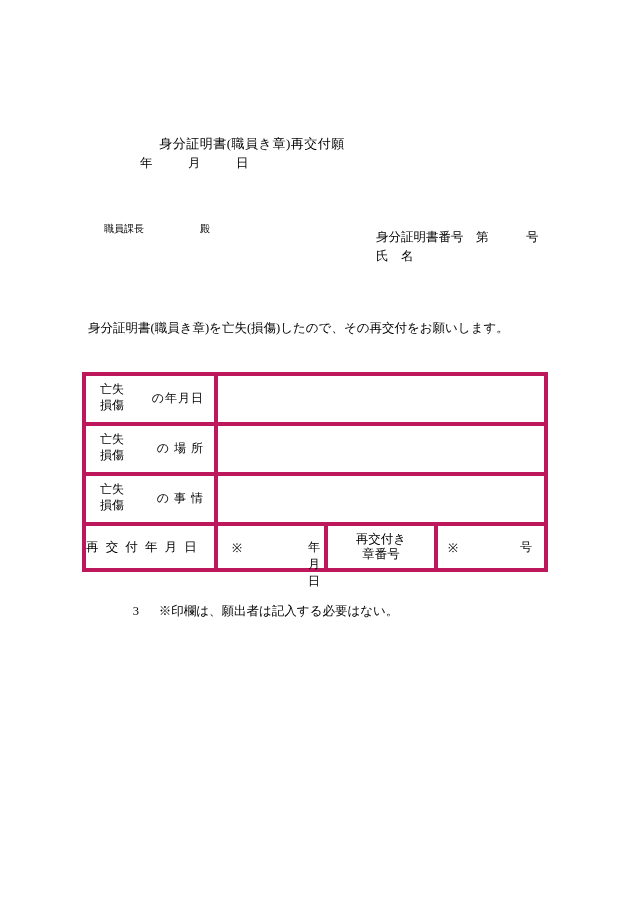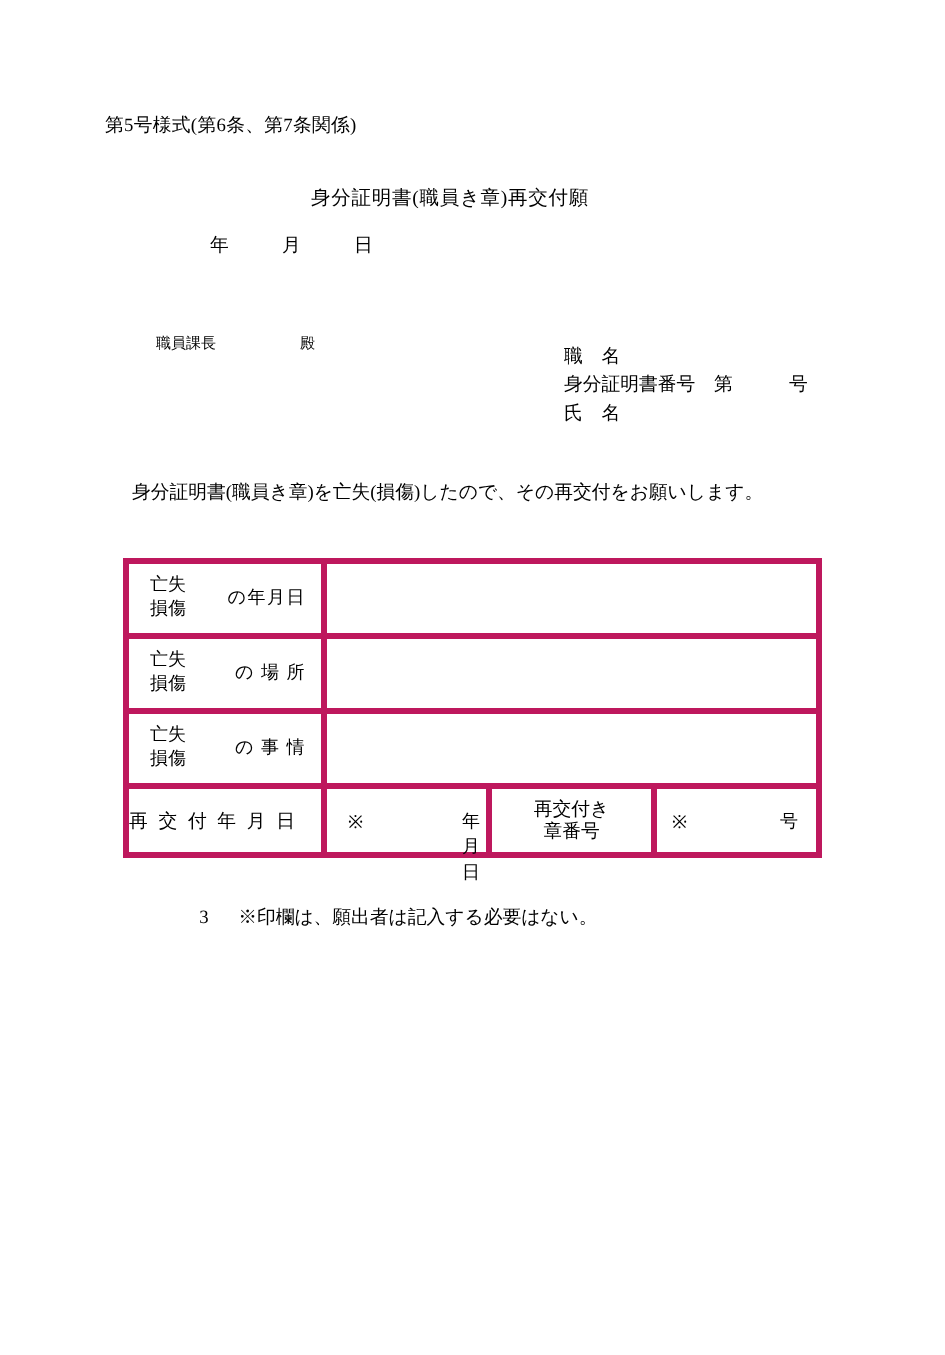--- a/index.html
+++ b/index.html
@@ -27,26 +27,25 @@
     position: absolute;
     left: 70px;
     top: 75px;
     font-size: 12.5px;
     letter-spacing: 0.2px;
   }
 
   .doc-title {
     position: absolute;
     left: 0;
-    top: 123px;
+    top: 135px;
     width: 504px;
     text-align: center;
     font-size: 13px;
     letter-spacing: 0.5px;
-    padding-left: 48px;
   }
 
   .date-line {
     position: absolute;
     left: 140px;
     top: 155px;
     font-size: 12.5px;
   }
   .date-line span { display: inline-block; }
   .date-line .y { width: 48px; }
@@ -175,34 +174,32 @@
   }
   .notes .note-row { white-space: pre; }
   .notes .head { display: inline-block; width: 32px; }
   .notes .num { display: inline-block; width: 26px; }
 </style>
 </head>
 <body>
 
 <div class="page">
 
-  <div class="form-no">第5号様式(第6条、第7条関係)</div>
 
   <div class="doc-title">身分証明書(職員き章)再交付願</div>
 
   <div class="date-line">
     <span class="y">年</span><span class="m">月</span><span class="d">日</span>
   </div>
 
   <div class="addressee">
     <span class="name">職員課長</span><span class="dono">殿</span>
   </div>
 
   <div class="applicant-block">
-    <div class="row">職　名</div>
     <div class="row">身分証明書番号　第　　　号</div>
     <div class="row">氏　名</div>
   </div>
 
   <div class="statement">身分証明書(職員き章)を亡失(損傷)したので、その再交付をお願いします。</div>
 
   <table class="main-table">
     <tbody>
       <tr>
         <td class="lbl-cell">

